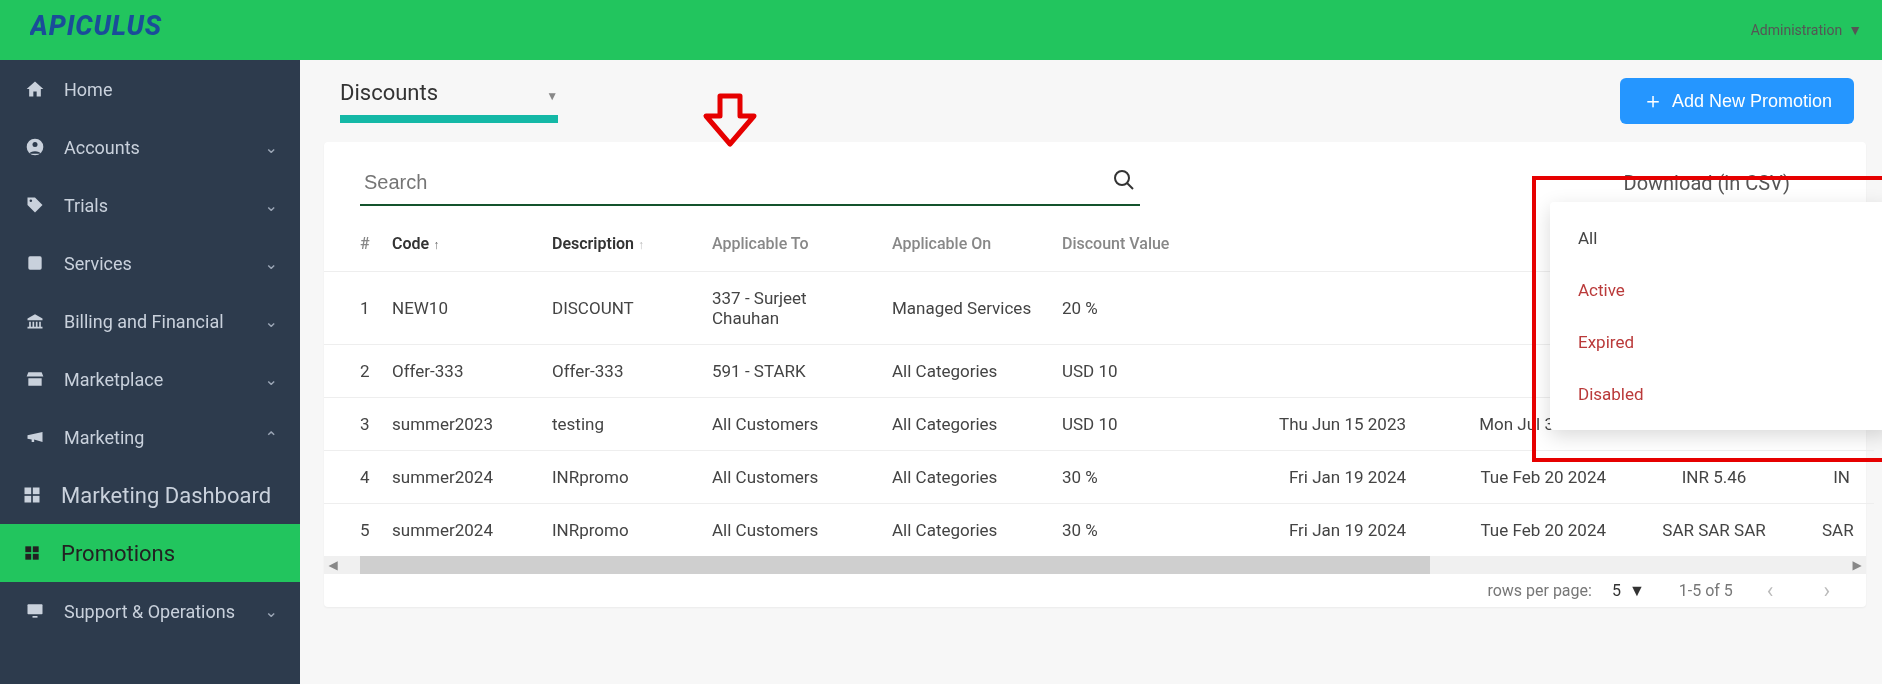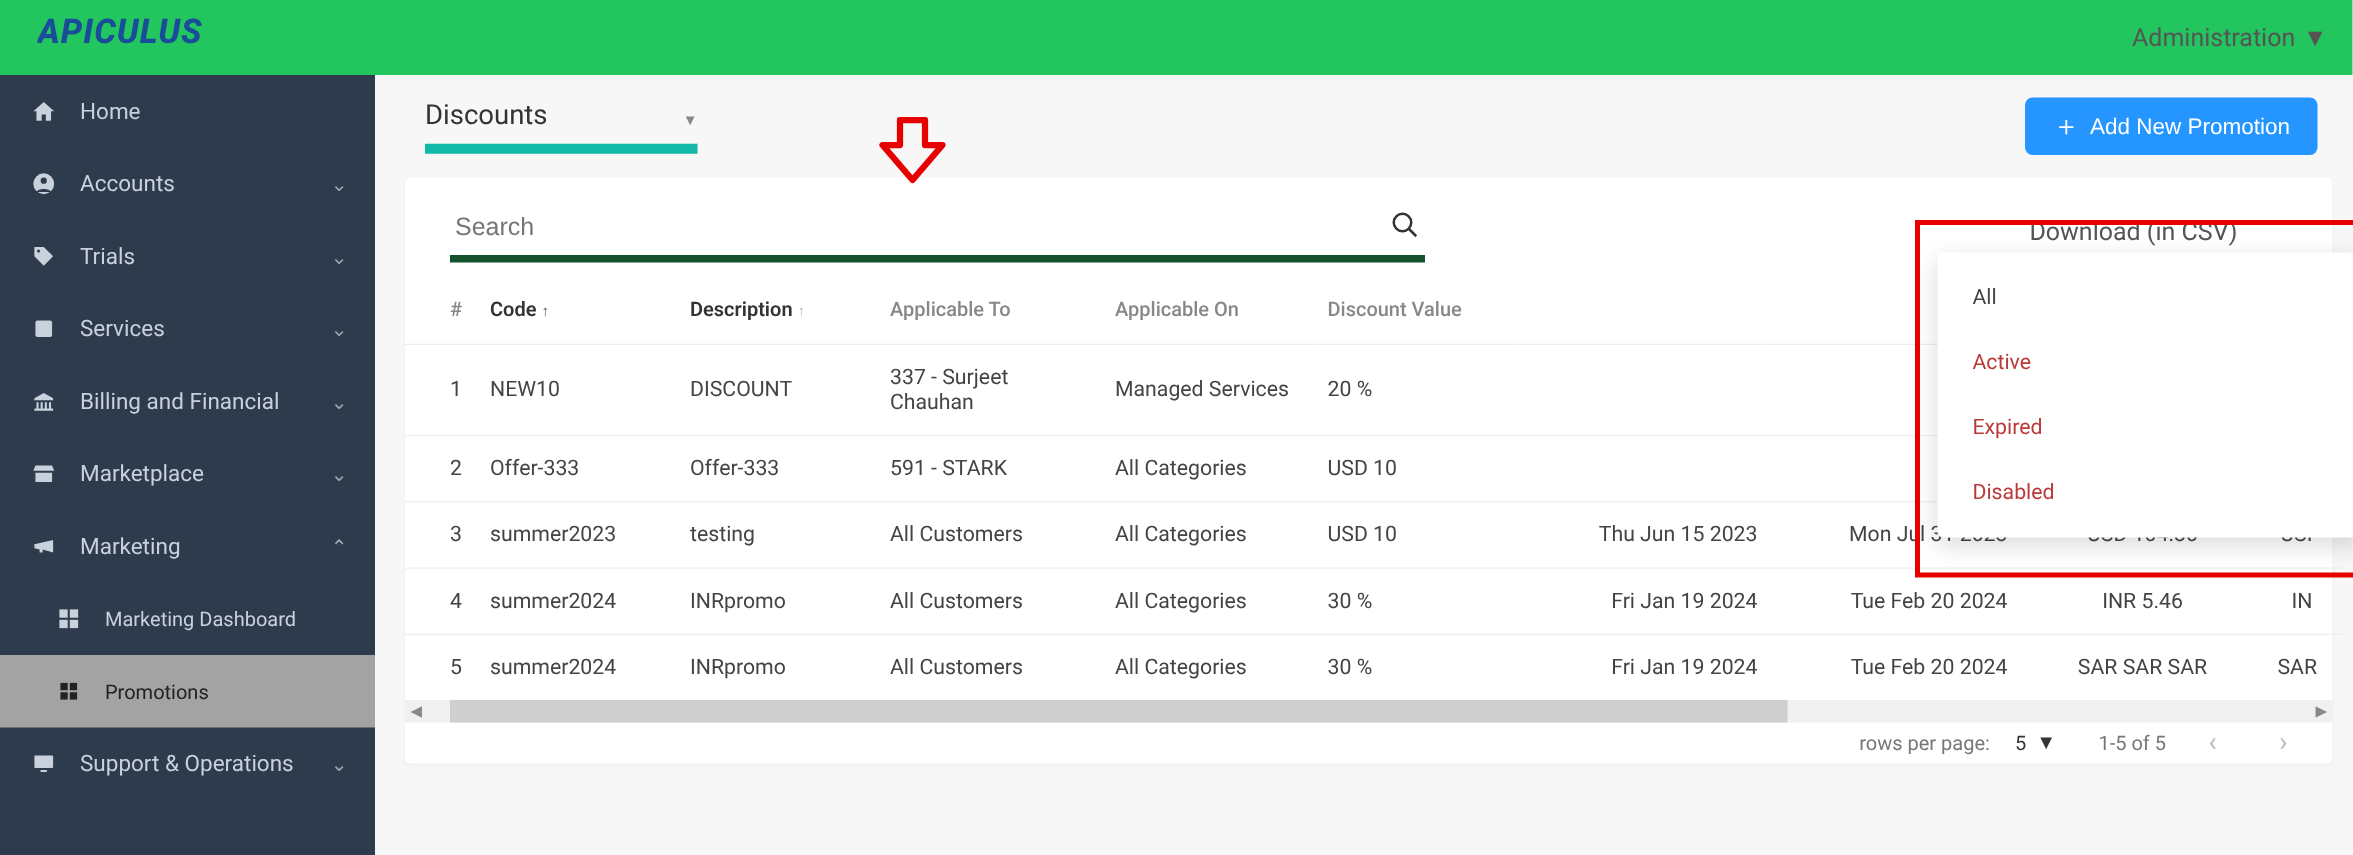--- a/index.html
+++ b/index.html
@@ -2,48 +2,48 @@
 <html><head>
 <meta charset="utf-8">
 <style>
   * { box-sizing: border-box; margin: 0; padding: 0; }
   body { font-family: -apple-system, BlinkMacSystemFont, "Segoe UI", Roboto, Arial, sans-serif; background: #fff; color: #333; width: 1882px; height: 684px; overflow: hidden; }
 
   
   .topbar { position: absolute; top: 0; left: 0; right: 0; height: 60px; display: flex; align-items: center; justify-content: space-between; padding: 0 20px 0 30px; background: #22c55e; }
   .logo { font-size: 32px; font-weight: 800; font-style: italic; color: #1a4d99; letter-spacing: 1px; }
   .logo svg { height: 34px; }
-  .topright { display: flex; align-items: center; color: #555; font-size: 20px; cursor: pointer; }
+  .topright { display: flex; align-items: center; color: #555; font-size: 14px; cursor: pointer; }
   .topright .tri { margin-left: 6px; }
 
   
   .sidebar { position: absolute; top: 60px; left: 0; bottom: 0; width: 300px; background: #2d3b4d; color: #c9d1dc; }
   .side-item { display: flex; align-items: center; height: 58px; padding: 0 22px; font-size: 18px; cursor: pointer; position: relative; }
   .side-item .icon { width: 26px; display: inline-flex; justify-content: center; margin-right: 16px; }
   .side-item .label { flex: 1; }
   .side-item .chev { font-size: 16px; color: #9aa5b5; }
-  .side-sub { padding-left: 42px; font-size: 16px; }
-  .side-item.active { background: #a3a3a3; color: #222; }
+  .side-sub { padding-left: 19px; font-size: 22px; }
+  .side-item.active { background: #22c55e; color: #222; }
   .side-item.active .icon svg path, .side-item.active .icon svg rect { fill: #222; }
 
   
   .main { position: absolute; top: 60px; left: 300px; right: 0; bottom: 0; background: #f7f7f7; padding: 0; }
   .content-header { display: flex; align-items: center; justify-content: space-between; padding: 18px 28px 8px 40px; background: #f7f7f7; }
   .page-select { display: flex; align-items: center; font-size: 22px; color: #333; border-bottom: 8px solid #14b8a6; padding: 0 120px 10px 0; position: relative; }
   .page-select .tri { position: absolute; right: 0; bottom: 12px; color: #888; font-size: 12px; }
   .add-btn { background: #2596ff; color: #fff; border: none; border-radius: 6px; padding: 12px 22px; font-size: 18px; display: inline-flex; align-items: center; cursor: pointer; }
   .add-btn .plus { font-size: 22px; margin-right: 8px; line-height: 1; }
 
   
   .red-arrow { position: absolute; top: 32px; left: 400px; z-index: 5; }
 
   
   .card { background: #fff; margin: 10px 16px 0 24px; border-radius: 4px; box-shadow: 0 1px 2px rgba(0,0,0,0.05); position: relative; }
   .card-top { display: flex; align-items: center; padding: 18px 36px 10px 36px; }
-  .search-wrap { flex: 0 0 780px; display: flex; align-items: center; border-bottom: 6px solid #14532d; padding: 8px 4px; }
+  .search-wrap { flex: 0 0 780px; display: flex; align-items: center; border-bottom: 2px solid #14532d; padding: 8px 4px; }
   .search-wrap input { border: none; outline: none; font-size: 20px; flex: 1; color: #555; background: transparent; }
   .search-wrap .sicon { color: #555; }
   .download-label { margin-left: auto; color: #555; font-size: 20px; margin-right: 40px; }
 
   
   table { width: 100%; border-collapse: collapse; table-layout: fixed; }
   thead th { text-align: left; font-weight: 600; font-size: 16px; color: #333; padding: 18px 8px 18px 8px; white-space: nowrap; }
   thead th.light { color: #888; font-weight: 500; }
   tbody td { padding: 16px 8px; font-size: 17px; color: #444; border-top: 1px solid #eee; vertical-align: middle; }
   th .arrow { font-size: 12px; margin-left: 4px; color: #666; }

